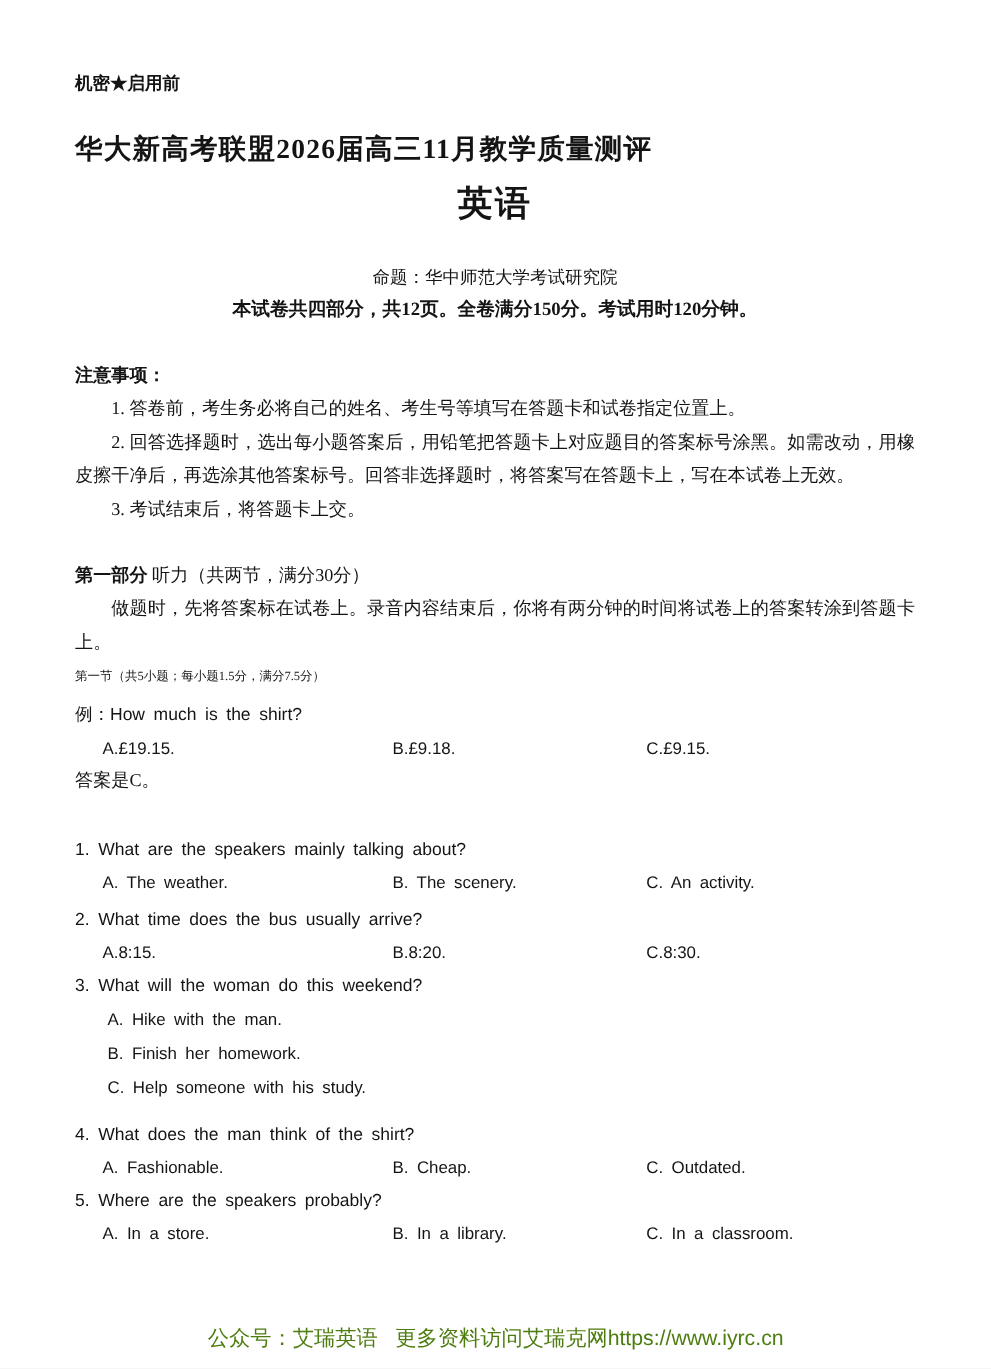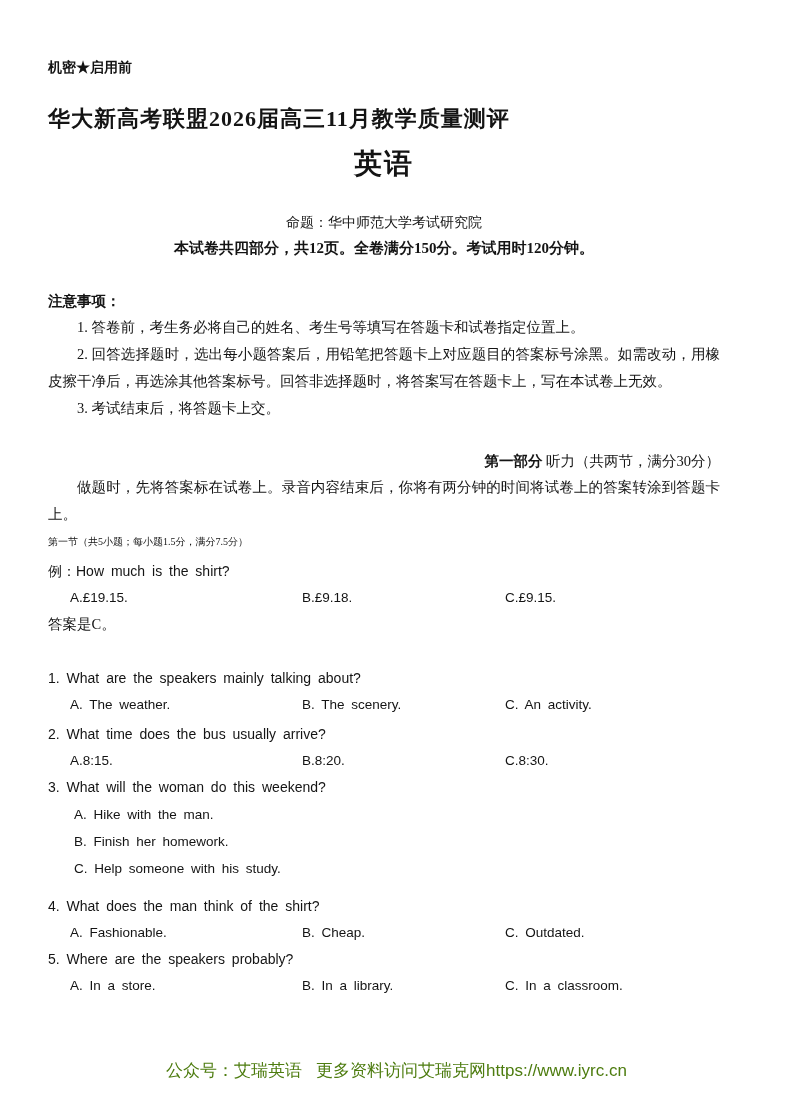--- a/index.html
+++ b/index.html
@@ -7,39 +7,39 @@
   .page {
     position:relative;
     width:793px; height:1095px;
     background:#ffffff;
     font-family:"Liberation Serif","DejaVu Serif",serif;
     color:#141414;
     overflow:hidden;
     margin:0 auto;
   }
   .content {
-    position:absolute; left:48px; top:58px; width:672px;
+    position:absolute; left:60px; top:58px; width:672px;
   }
   .classification { font-size:14px; line-height:20px; font-weight:bold; }
   .exam-title {
     margin-top:26px; text-align:left;
     font-size:22px; line-height:30px; font-weight:bold; letter-spacing:1px;
   }
   .subject-title {
     margin-top:14px; text-align:center;
     font-size:28px; line-height:32px; font-weight:bold; letter-spacing:2px;
   }
   .proposer { margin-top:32px; text-align:center; font-size:14px; line-height:22px; }
   .exam-info {
     margin-top:2px; text-align:center;
     font-size:15px; line-height:24px; font-weight:bold;
   }
   .notes-heading { margin-top:28px; font-size:14.5px; line-height:26px; font-weight:bold; }
   .note-item { font-size:14.5px; line-height:27px; text-indent:2em; text-align:justify; }
-  .part-heading { margin-top:26px; font-size:14.5px; line-height:26px;text-align:right; }
+  .part-heading { margin-top:26px; font-size:14.5px; line-height:26px; }
   .part-heading b { font-weight:bold; }
   .para-indent { font-size:14.5px; line-height:27px; text-indent:2em; text-align:justify; }
   .plain-line { font-size:10px; line-height:27px; }
   .en { font-family:"Liberation Sans",sans-serif; word-spacing:3px; }
   .example-prompt { margin-top:3px; font-size:14px; line-height:26px; }
   .options-row {
     display:grid; grid-template-columns:232px 203px 1fr;
     padding-left:22px;
     font-size:13.5px; line-height:26px;
   }

